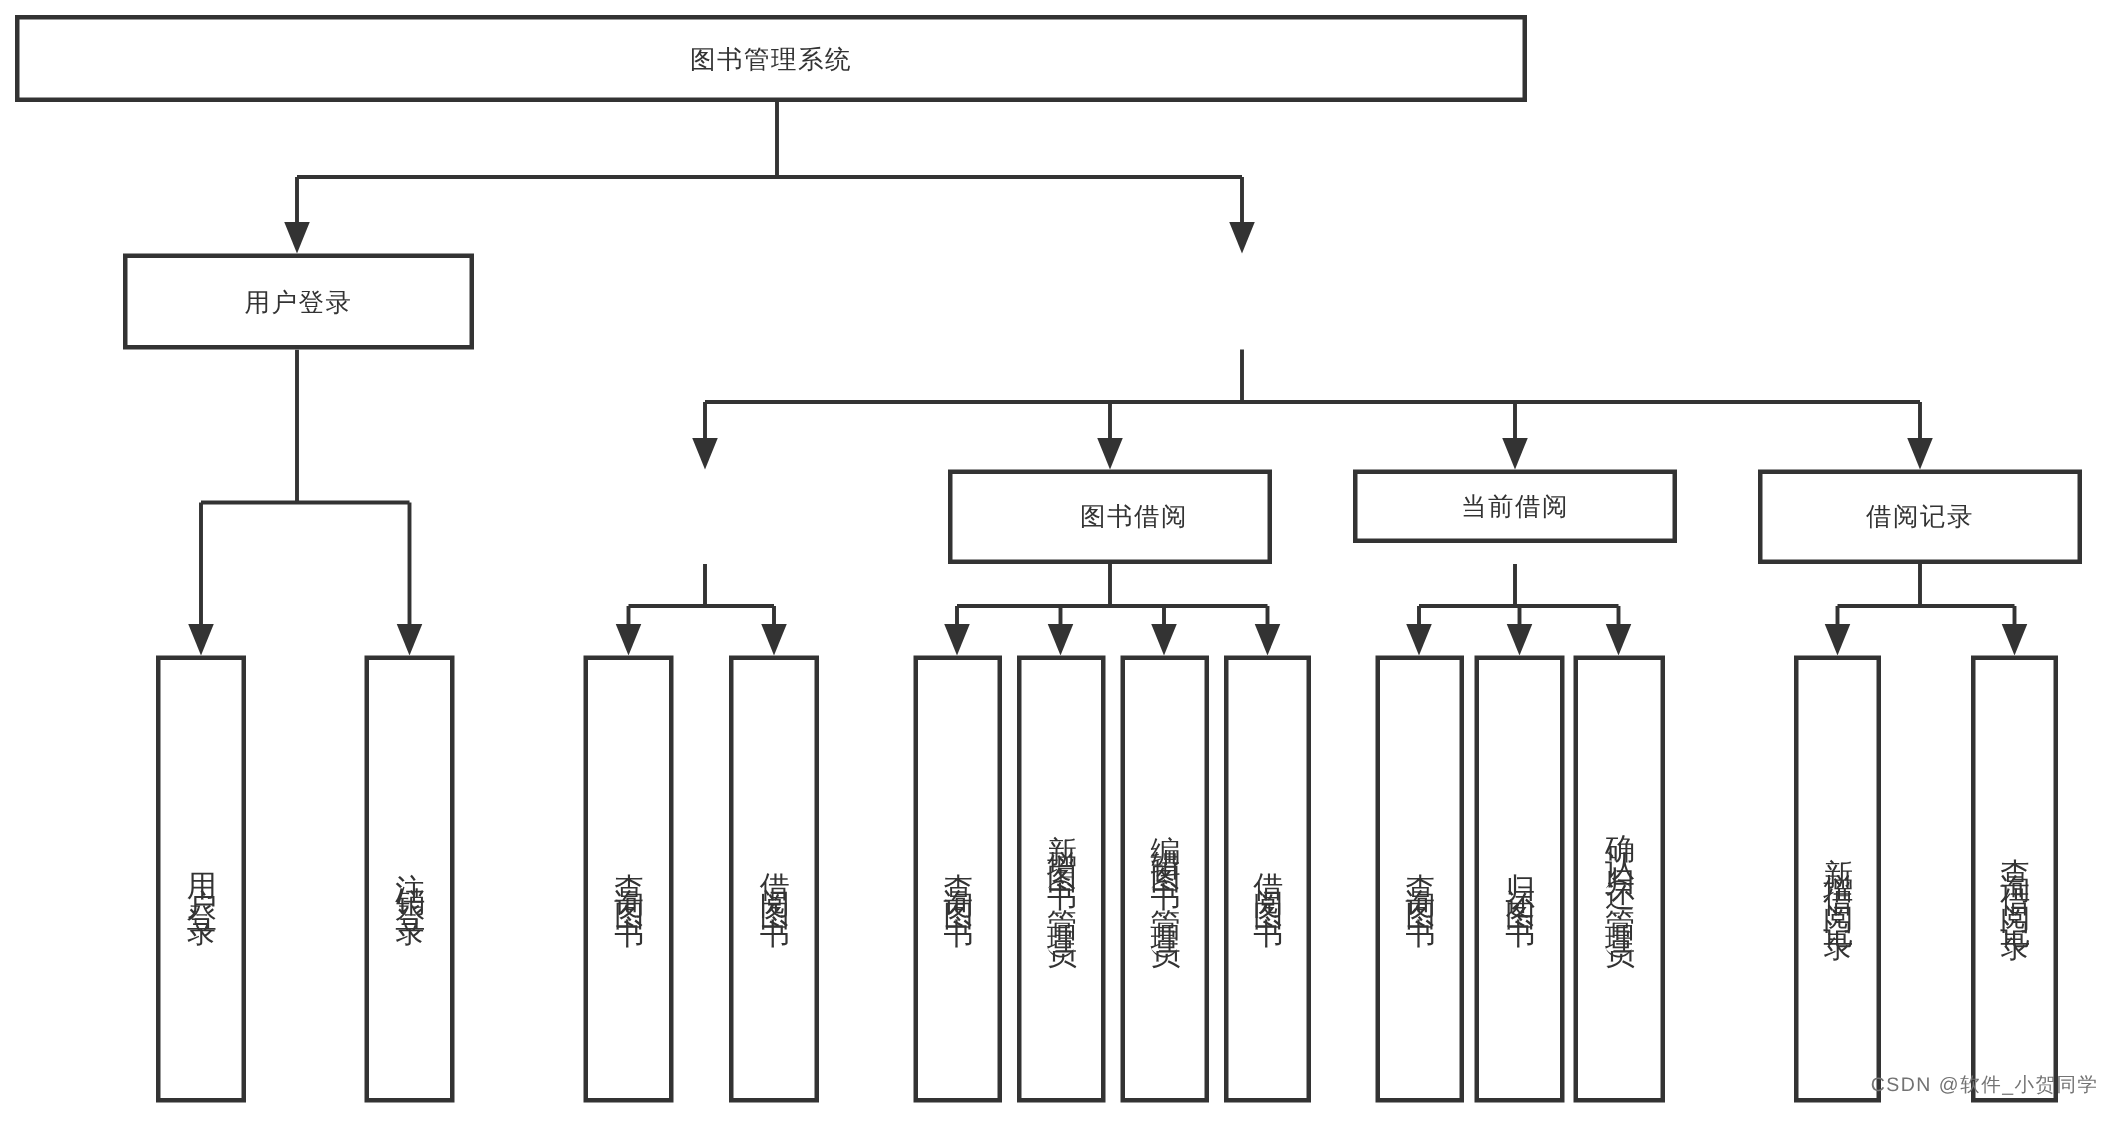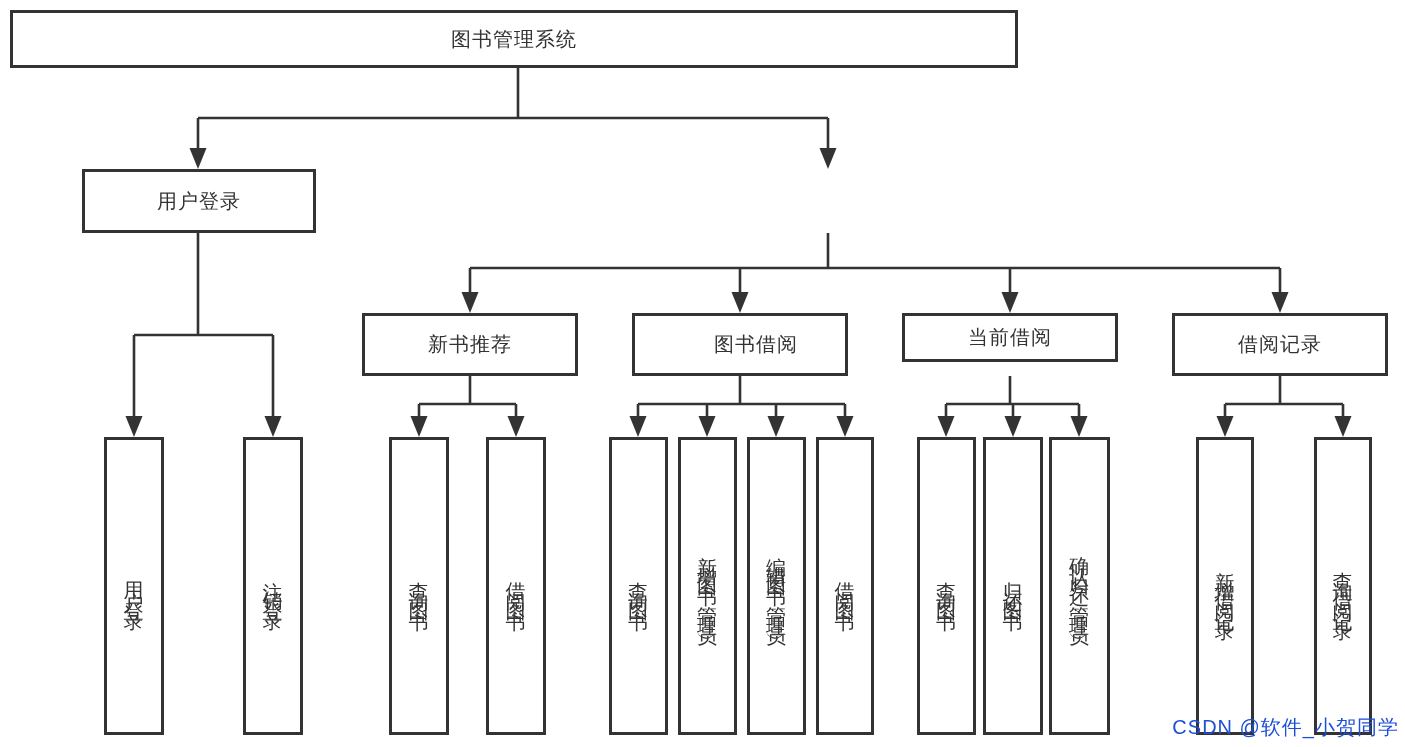--- a/index.html
+++ b/index.html
@@ -22,21 +22,21 @@
     height: 747px;
     pointer-events: none;
   }
   .node {
     position: absolute;
     border: 3px solid #333333;
     background: #ffffff;
     display: flex;
     align-items: center;
     justify-content: center;
-    font-size: 20px;
+    font-size: 17px;
     letter-spacing: 1px;
     color: #333333;
     z-index: 2;
   }
   .leaf {
     position: absolute;
     border: 3px solid #333333;
     background: #ffffff;
     display: flex;
     align-items: center;
@@ -48,22 +48,22 @@
     font-size: 20px;
     letter-spacing: 10px;
     line-height: 1;
     color: #333333;
     white-space: nowrap;
   }
   .watermark {
     position: absolute;
     right: 6px;
     top: 714px;
-    font-size: 20px;
-    color: #1d4ed8;
+    font-size: 13px;
+    color: #737373;
     letter-spacing: 1px;
     z-index: 3;
   }
 </style>
 </head>
 <body>
 
 <div class="stage">
 
   <svg id="connectors" class="connector-layer" viewBox="0 0 1405 747" xmlns="http://www.w3.org/2000/svg">
@@ -106,21 +106,20 @@
         <path d="M1280,376 L1280,404 M1225,404 L1343,404 M1225,404 L1225,420 M1343,404 L1343,420" fill="none" stroke="#333333" stroke-width="2.6"></path>
         <polygon points="1216.5,416 1233.5,416 1225,437" fill="#333333"></polygon>
         <polygon points="1334.5,416 1351.5,416 1343,437" fill="#333333"></polygon>
       </g>
     </svg>
 
   <div class="node" style="left:10px; top:10px; width:1008px; height:58px;">图书管理系统</div>
 
   <div class="node" style="left:82px; top:169px; width:234px; height:64px;">用户登录</div>
 
-  <div class="node" style="left:362px; top:313px; width:216px; height:63px;">新书推荐</div>
   <div class="node" style="left:632px; top:313px; width:216px; height:63px;padding-left:32px;">图书借阅</div>
   <div class="node" style="left:902px; top:313px; width:216px; height:49px;">当前借阅</div>
   <div class="node" style="left:1172px; top:313px; width:216px; height:63px;">借阅记录</div>
 
   <div class="leaf" style="left:104px; top:437px; width:60px; height:298px;">
     <span class="vtext">用户登录</span>
   </div>
   <div class="leaf" style="left:243px; top:437px; width:60px; height:298px;">
     <span class="vtext">注销登录</span>
   </div>

